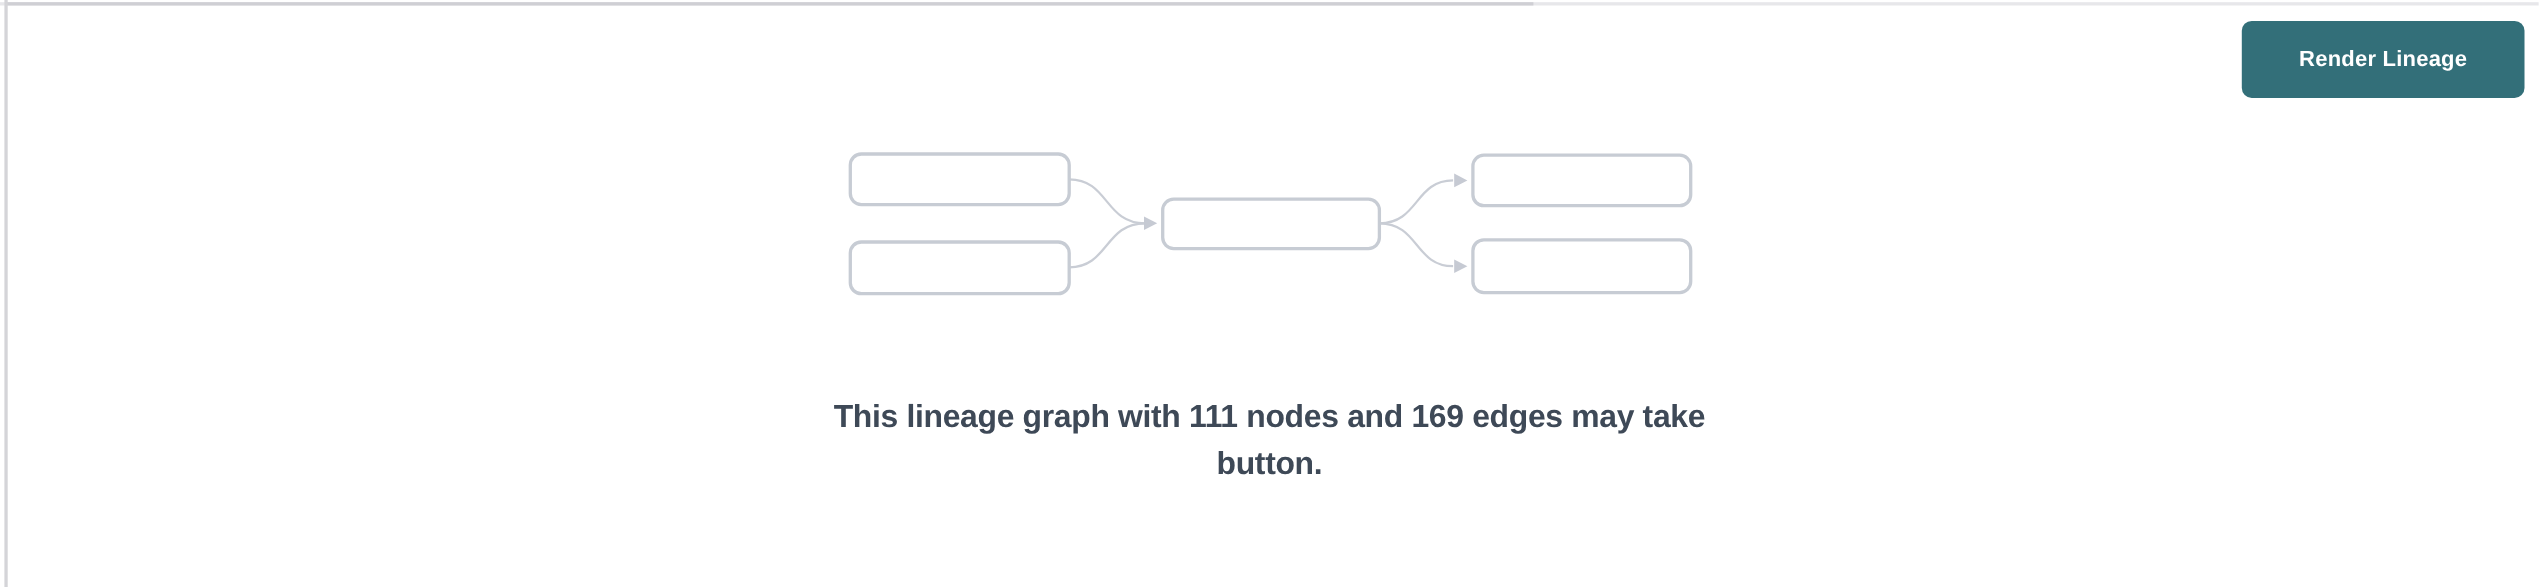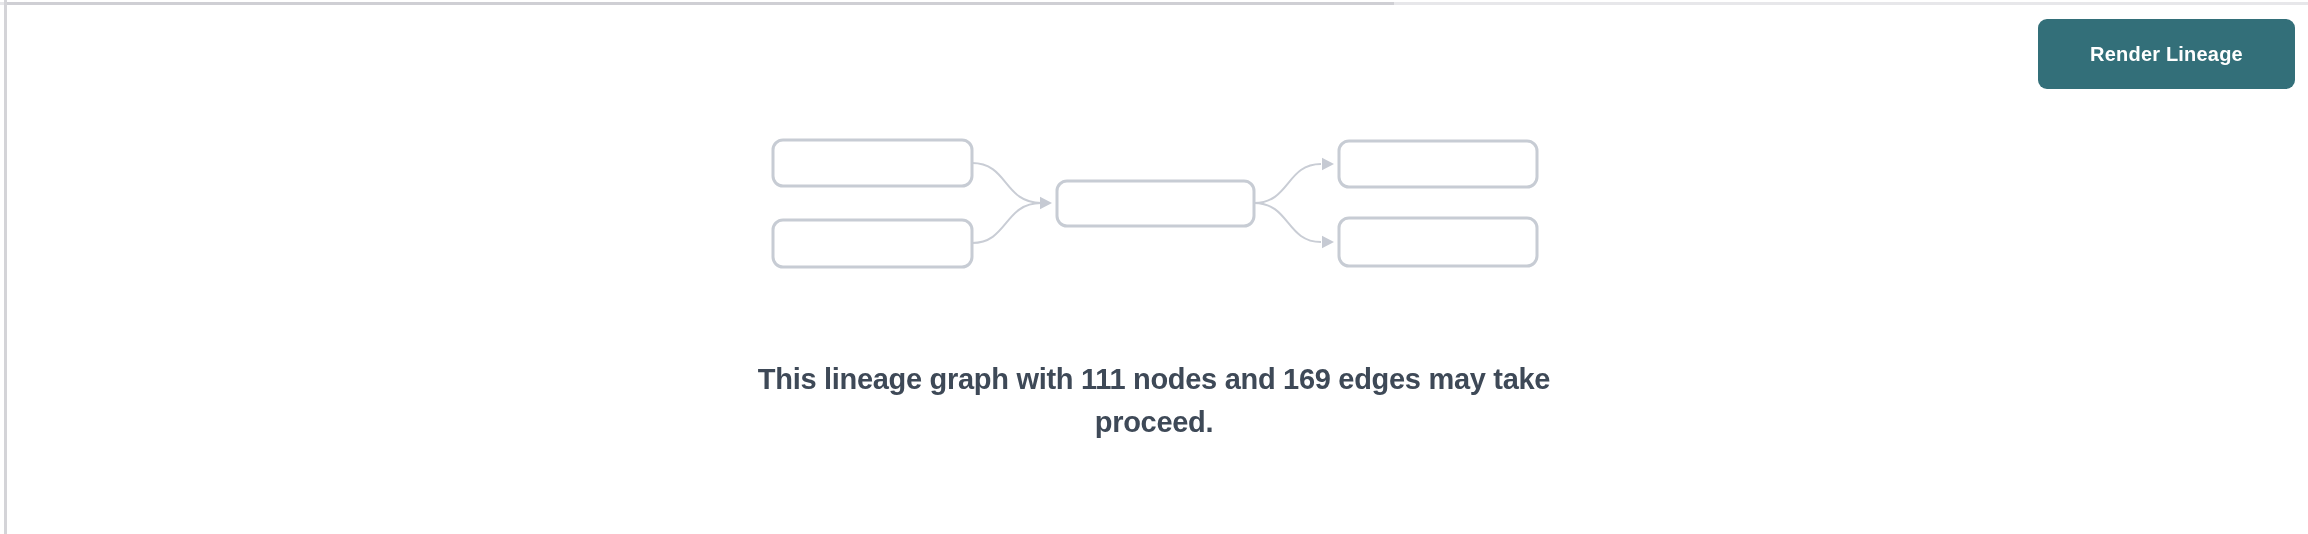--- a/index.html
+++ b/index.html
@@ -88,20 +88,20 @@
       <rect x="773" y="140" width="199" height="46" rx="10"></rect>
       <rect x="773" y="220" width="199" height="47" rx="10"></rect>
       <rect x="1057" y="181" width="197" height="45" rx="10"></rect>
       <rect x="1339" y="141" width="198" height="46" rx="10"></rect>
       <rect x="1339" y="218" width="198" height="48" rx="10"></rect>
     </g>
   </svg>
 
   <div class="lineage-message">
     <div>This lineage graph with 111 nodes and 169 edges may take</div>
-    <div>proceed.</div>
+    <div>button.</div>
   </div>
 
   <button class="render-btn">
     <span>Render Lineage</span>
   </button>
 
 </div>
 
 </body></html>

